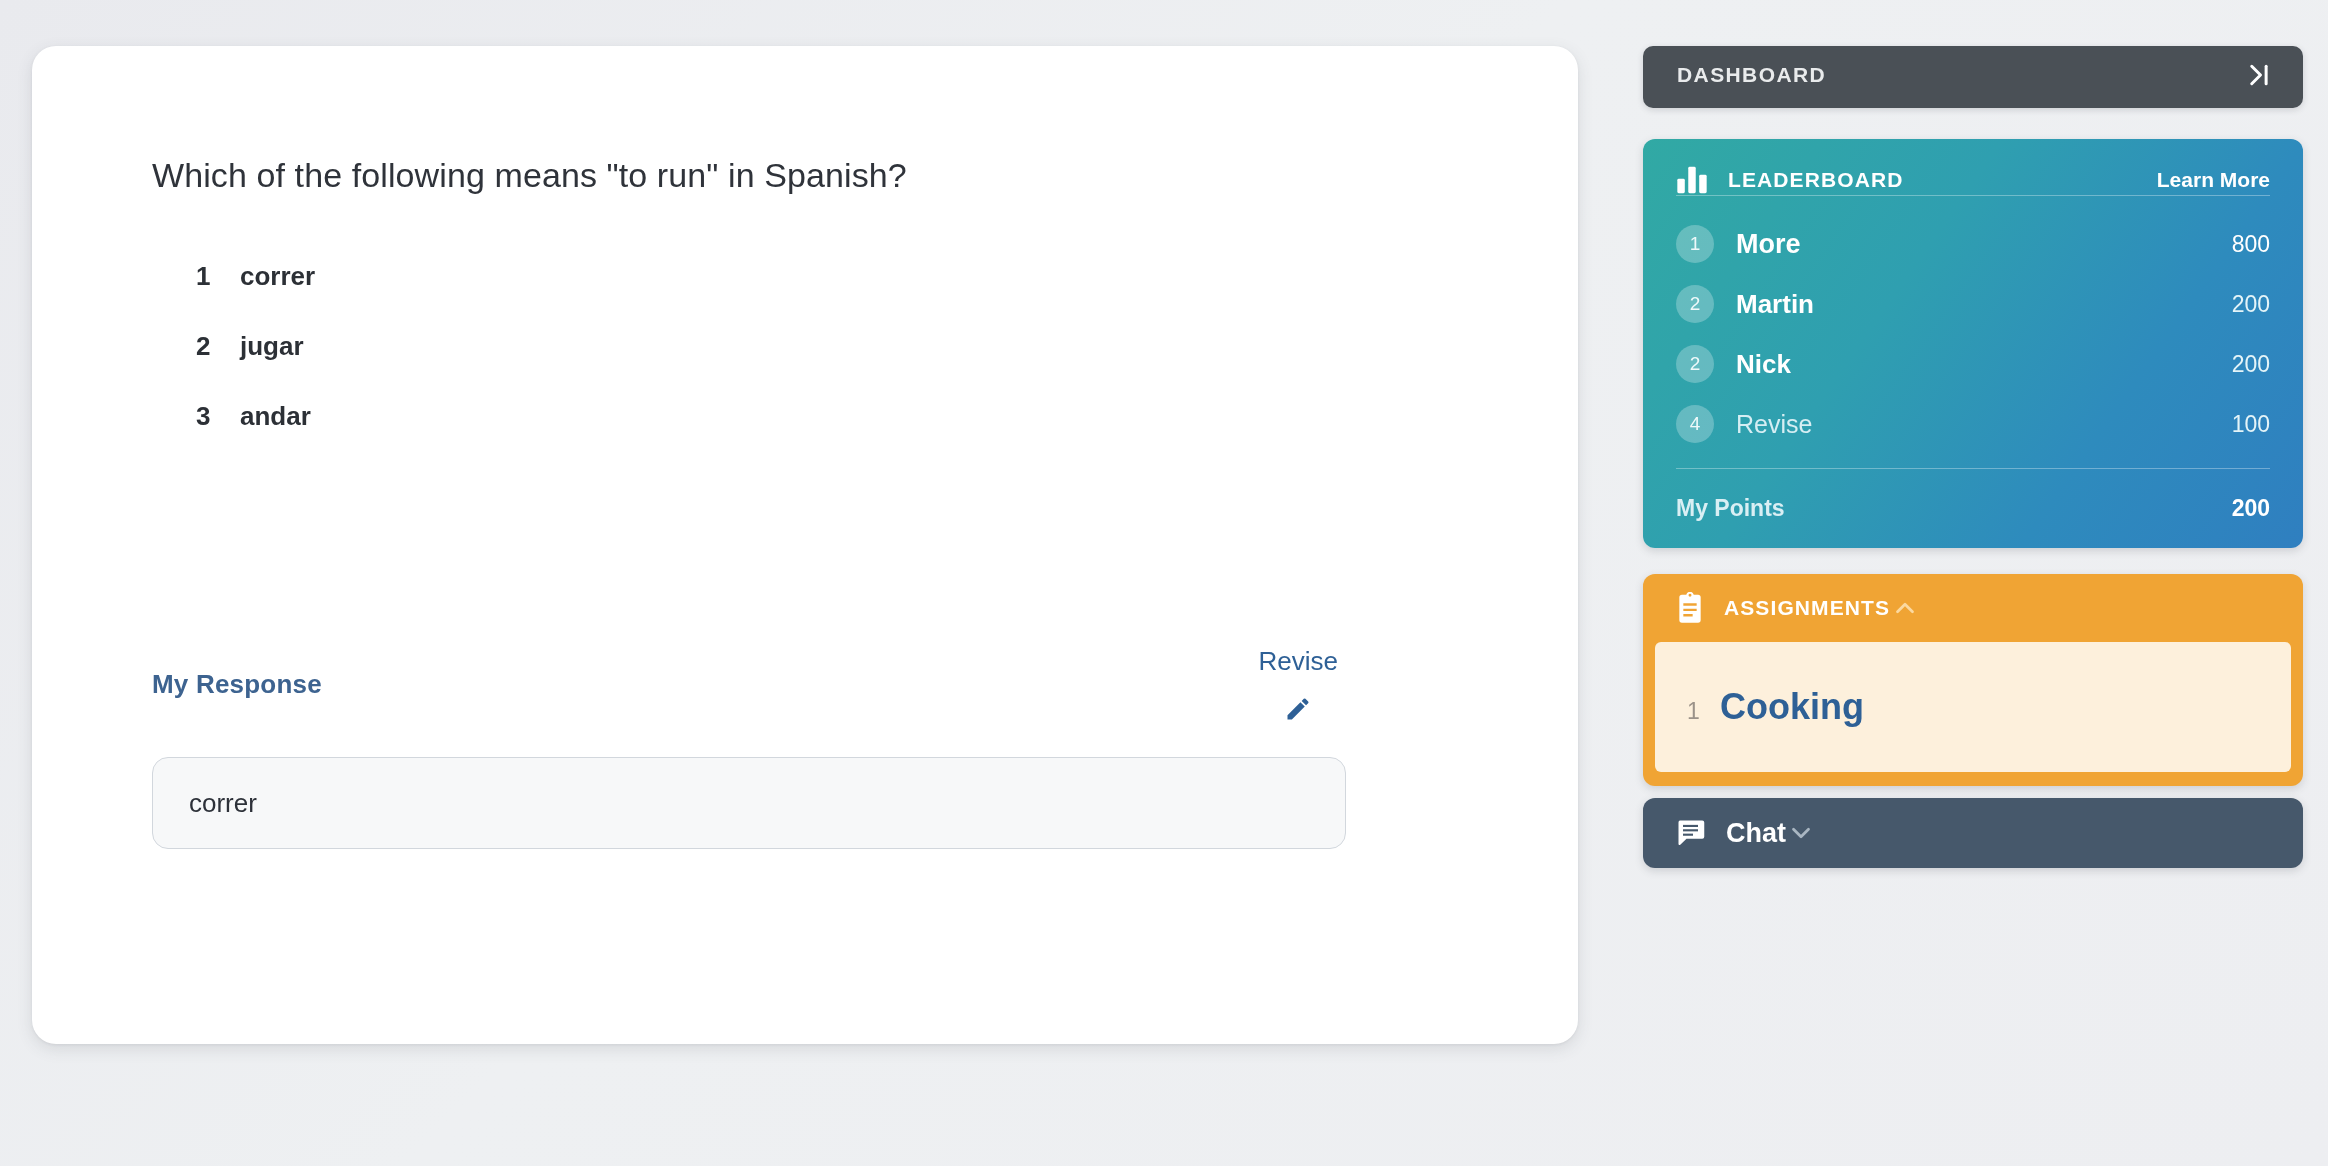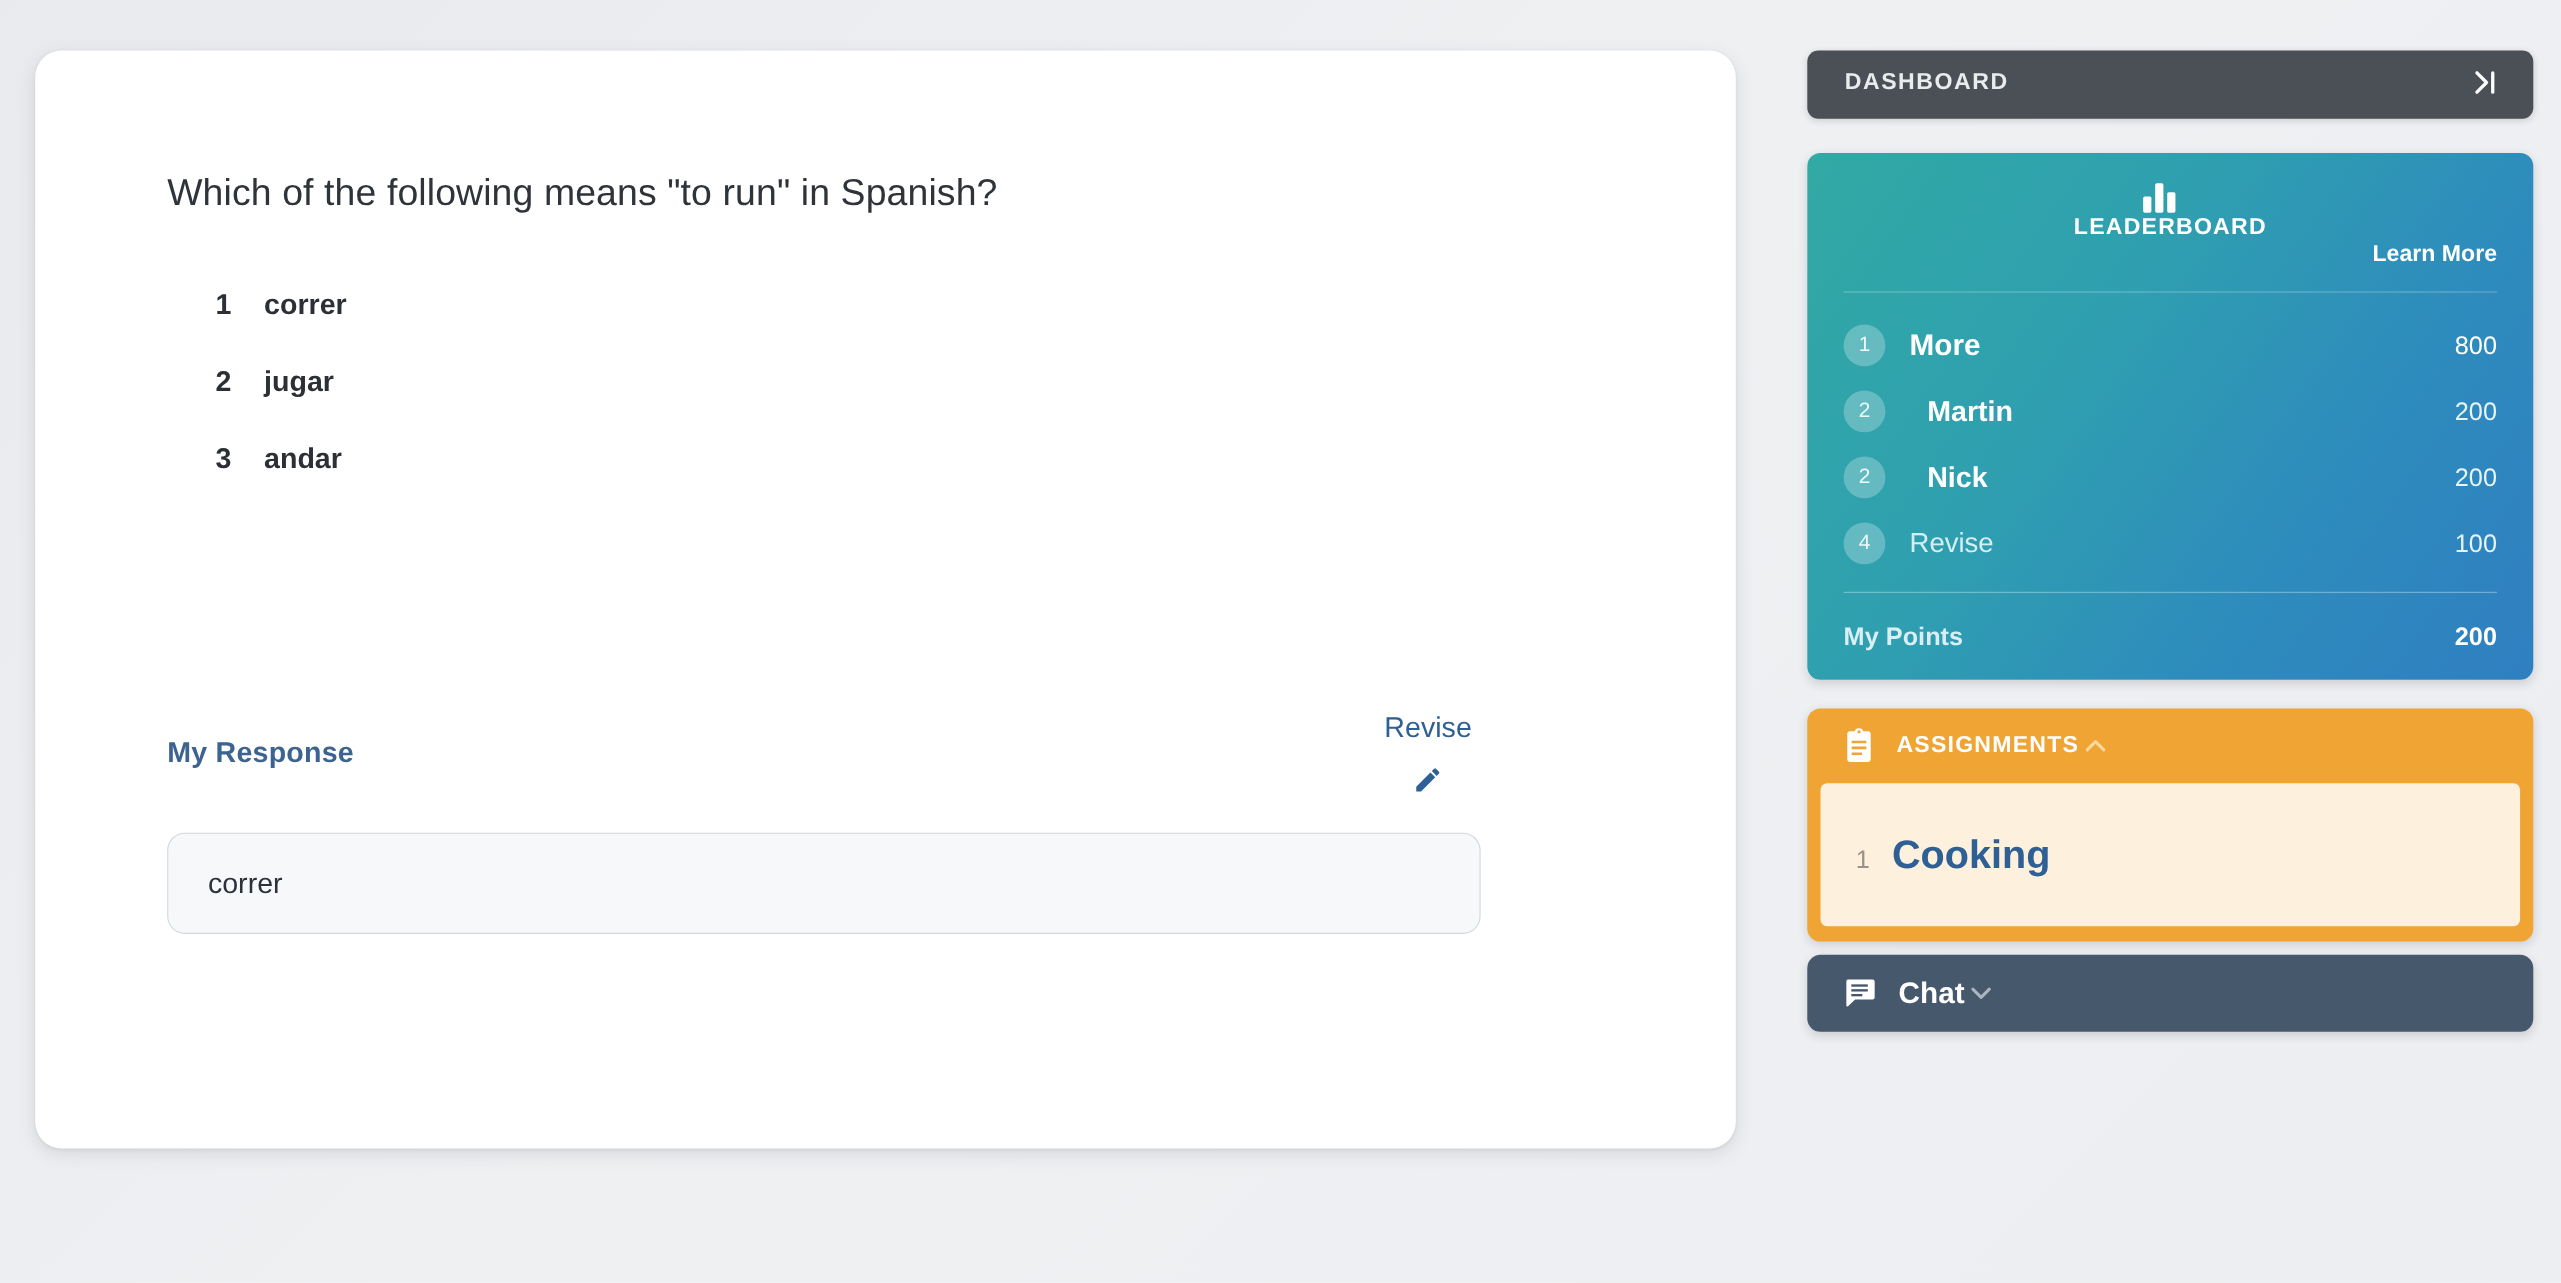--- a/index.html
+++ b/index.html
@@ -81,39 +81,37 @@
   
   .leaderboard {
     margin-top: 31px;
     background: linear-gradient(125deg, #31a9a4 0%, #2f9fb0 38%, #2e8bbd 70%, #2f7fc0 100%);
     border-radius: 12px;
     padding: 26px 33px 26px 33px;
     box-shadow: 0 3px 9px rgba(60,66,80,0.18);
   }
   .lb-head {
     display: flex; align-items: center;
-    padding-bottom: 22px;
     border-bottom: 1.5px solid rgba(255,255,255,0.32);
-    flex-direction: column;
   }
   .bars-icon { width: 32px; height: 30px; display: block; margin-right: 20px; }
   .lb-title { color: #ffffff; font-size: 21px; font-weight: bold; letter-spacing: 1.1px; }
   .learn-more { margin-left: auto; color: #ffffff; font-size: 21px; font-weight: bold; cursor: pointer; }
   .lb-rows { padding-top: 18px; }
   .lb-row { display: flex; align-items: center; height: 60px; }
   .rank-badge {
     width: 38px; height: 38px; border-radius: 50%;
     background: rgba(255,255,255,0.26);
     color: #eef9fa; font-size: 19px;
     display: flex; align-items: center; justify-content: center;
     margin-right: 22px; flex: none;
   }
   .lb-name { color: #ffffff; font-size: 27px; font-weight: bold; }
   .lb-name.dim { color: #d6eef3; font-weight: normal; font-size: 25px; }
-  .lb-name.mid { font-size: 26px; margin-left: 16px; }
+  .lb-name.mid { font-size: 26px; }
   .lb-score { margin-left: auto; color: #e4f4f8; font-size: 23px; }
   .lb-score.top { color: #ffffff; }
   .lb-footer {
     margin-top: 14px; padding-top: 26px;
     border-top: 1.5px solid rgba(255,255,255,0.32);
     display: flex; align-items: center;
   }
   .mypoints-label { color: #d9eff4; font-size: 23px; font-weight: bold; }
   .mypoints-value { margin-left: auto; color: #ffffff; font-size: 23px; font-weight: bold; }
 

